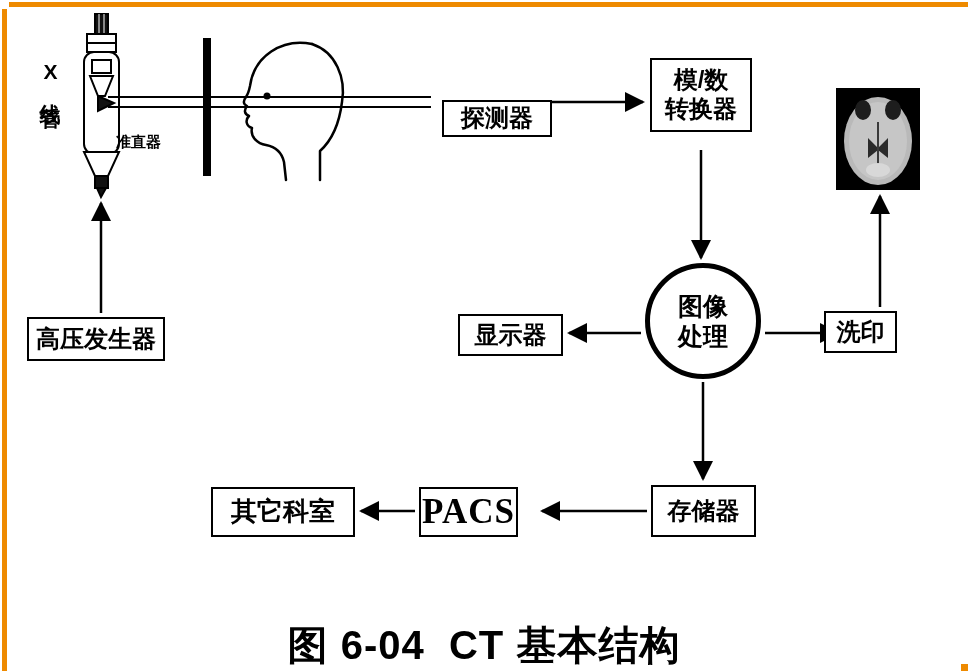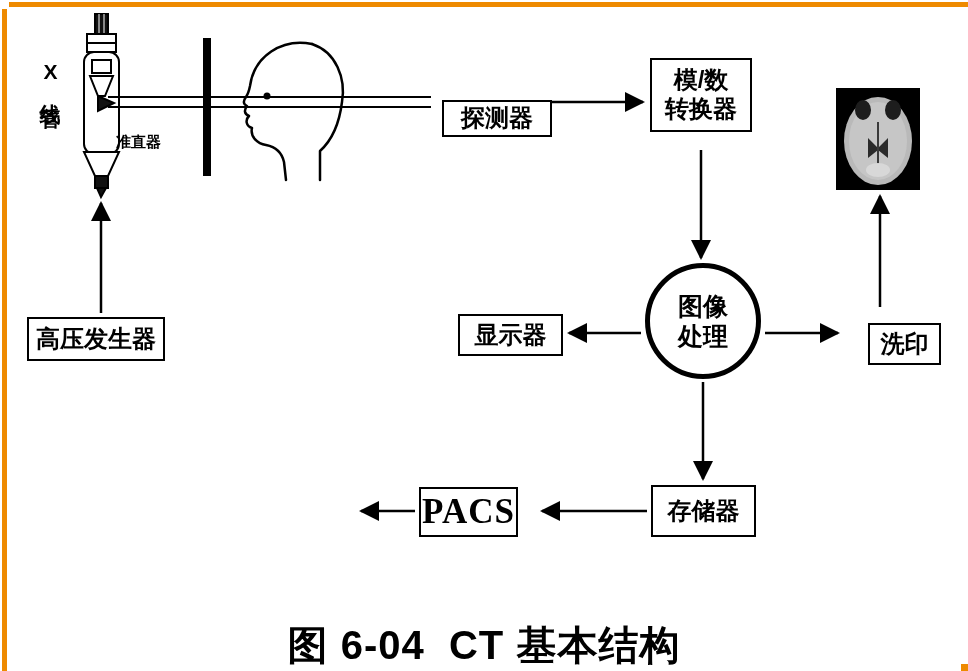--- a/index.html
+++ b/index.html
@@ -14,21 +14,21 @@
   .layer { position:absolute; left:0; top:0; }
 
   .box {
     position:absolute; border:2px solid #000; background:#fff;
     display:flex; flex-direction:column; align-items:center; justify-content:center;
     font-weight:bold; font-size:24px; line-height:1.2; text-align:center; box-sizing:border-box;
   }
   .b-detector  { left:442px; top:84px;  width:110px; height:37px;margin-top:16px; }
   .b-adc       { left:650px; top:58px;  width:102px; height:74px; }
   .b-display   { left:458px; top:314px; width:105px; height:42px; }
-  .b-print     { left:868px; top:311px; width:73px;  height:42px;margin-top:12px; }
+  .b-print     { left:824px; top:311px; width:73px;  height:42px; }
   .b-storage   { left:651px; top:485px; width:105px; height:52px;text-align:right; }
   .b-pacs      { left:419px; top:487px; width:99px; height:50px;
                  font-family:"Liberation Serif", serif; font-size:35px; letter-spacing:1px; }
   .b-otherdept { left:211px; top:487px; width:144px; height:50px; font-size:26px; }
   .b-hvgen     { left:27px;  top:317px; width:138px; height:44px; }
 
   .circle {
     position:absolute; left:645px; top:263px; width:116px; height:116px;
     border:5px solid #000000; border-radius:50%; background:#fff; box-sizing:border-box;
     display:flex; flex-direction:column; align-items:center; justify-content:center;
@@ -147,20 +147,23 @@
   </div>
 
   <div class="box b-storage">
     <span>存储器</span>
   </div>
 
   <div class="box b-pacs">
     <span>PACS</span>
   </div>
 
+  <div class="box b-otherdept">
+    <span>其它科室</span>
+  </div>
 
   <div class="box b-hvgen">
     <span>高压发生器</span>
   </div>
 
   <div class="caption">图 6-04  CT 基本结构</div>
 
 </div>
 
 </body></html>

